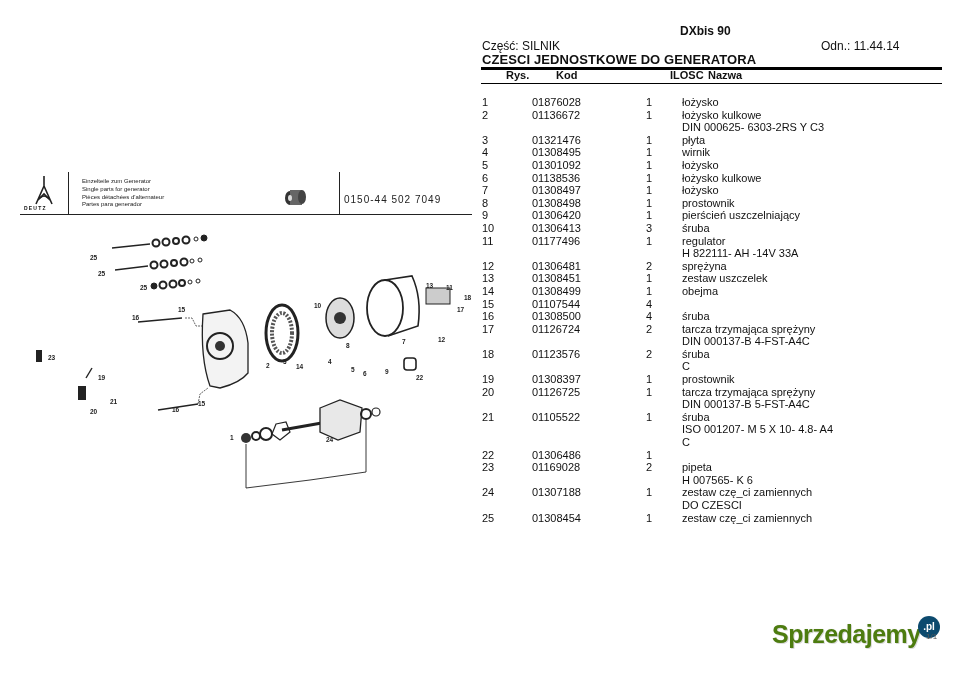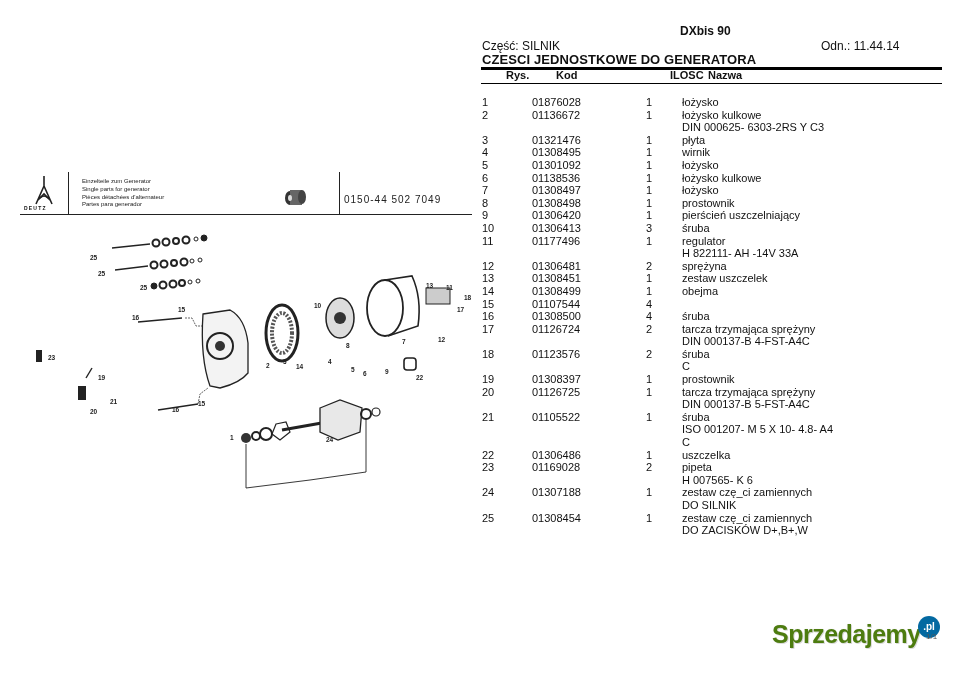--- a/index.html
+++ b/index.html
@@ -34,21 +34,21 @@
   .lang-lines { position: absolute; left: 62px; top: 8px; font-size: 6px; line-height: 7.8px; color: #222; }
   .scan-code { position: absolute; left: 324px; top: 24px; font-size: 10px; letter-spacing: 1px; color: #222; }
   .gen-thumb { position: absolute; left: 262px; top: 14px; }
 
   .diagram { position: absolute; left: 0; top: 48px; width: 455px; height: 282px; }
   .callout { position: absolute; font-size: 6.5px; color: #222; font-weight: bold; }
 
   
   .watermark { position: absolute; left: 772px; top: 620px; font-size: 25px; font-weight: bold; color: #4d7c0f;
                letter-spacing: -0.5px; text-shadow: 0 0 1px #d0d0d0, 1px 1px 0 #dcdcdc; }
-  .wm-badge { position: absolute; left: 918px; top: 616px; width: 22px; height: 22px; border-radius: 50%; background: #0369a1;
+  .wm-badge { position: absolute; left: 918px; top: 616px; width: 22px; height: 22px; border-radius: 50%; background: #0c4a6e;
               color: #fff; font-size: 10px; font-weight: bold; text-align: center; line-height: 22px; }
   .page-num { position: absolute; left: 926px; top: 632px; font-size: 8px; color: #555; }
 </style>
 </head>
 <body>
 
 <div class="doc-title">DXbis 90</div>
 <div class="part-line">Część: SILNIK</div>
 <div class="odn">Odn.: 11.44.14</div>
 <div class="section-title">CZESCI JEDNOSTKOWE DO GENERATORA</div>
@@ -229,49 +229,45 @@
       <div class="c-nazwa">
         <div>śruba</div>
         <div>ISO 001207- M 5 X 10- 4.8- A4</div>
         <div>C</div>
       </div>
     </div>
     <div class="row">
       <div class="c-rys">22</div>
       <div class="c-kod">01306486</div>
       <div class="c-ilosc">1</div>
-      <div class="c-nazwa">
-        <div>uszczelka</div>
-      </div>
     </div>
     <div class="row">
       <div class="c-rys">23</div>
       <div class="c-kod">01169028</div>
       <div class="c-ilosc">2</div>
       <div class="c-nazwa">
         <div>pipeta</div>
         <div>H 007565- K 6</div>
       </div>
     </div>
     <div class="row">
       <div class="c-rys">24</div>
       <div class="c-kod">01307188</div>
       <div class="c-ilosc">1</div>
       <div class="c-nazwa">
         <div>zestaw czę_ci zamiennych</div>
-        <div>DO SILNIK</div>
+        <div>DO CZESCI</div>
       </div>
     </div>
     <div class="row">
       <div class="c-rys">25</div>
       <div class="c-kod">01308454</div>
       <div class="c-ilosc">1</div>
       <div class="c-nazwa">
         <div>zestaw czę_ci zamiennych</div>
-        <div>DO ZACISKÓW D+,B+,W</div>
       </div>
     </div>
   </div>
 
 <div class="scan">
   <div class="scan-header">
     <svg class="deutz-logo" viewBox="0 0 40 38">
       <path d="M20 2 L20 12 M20 12 L12 30 M20 12 L28 30 M14 26 L20 20 L26 26" stroke="#222" stroke-width="1.6" fill="none"></path>
       <path d="M16 24 Q20 20 24 24" stroke="#222" stroke-width="1.4" fill="none"></path>
     </svg>

